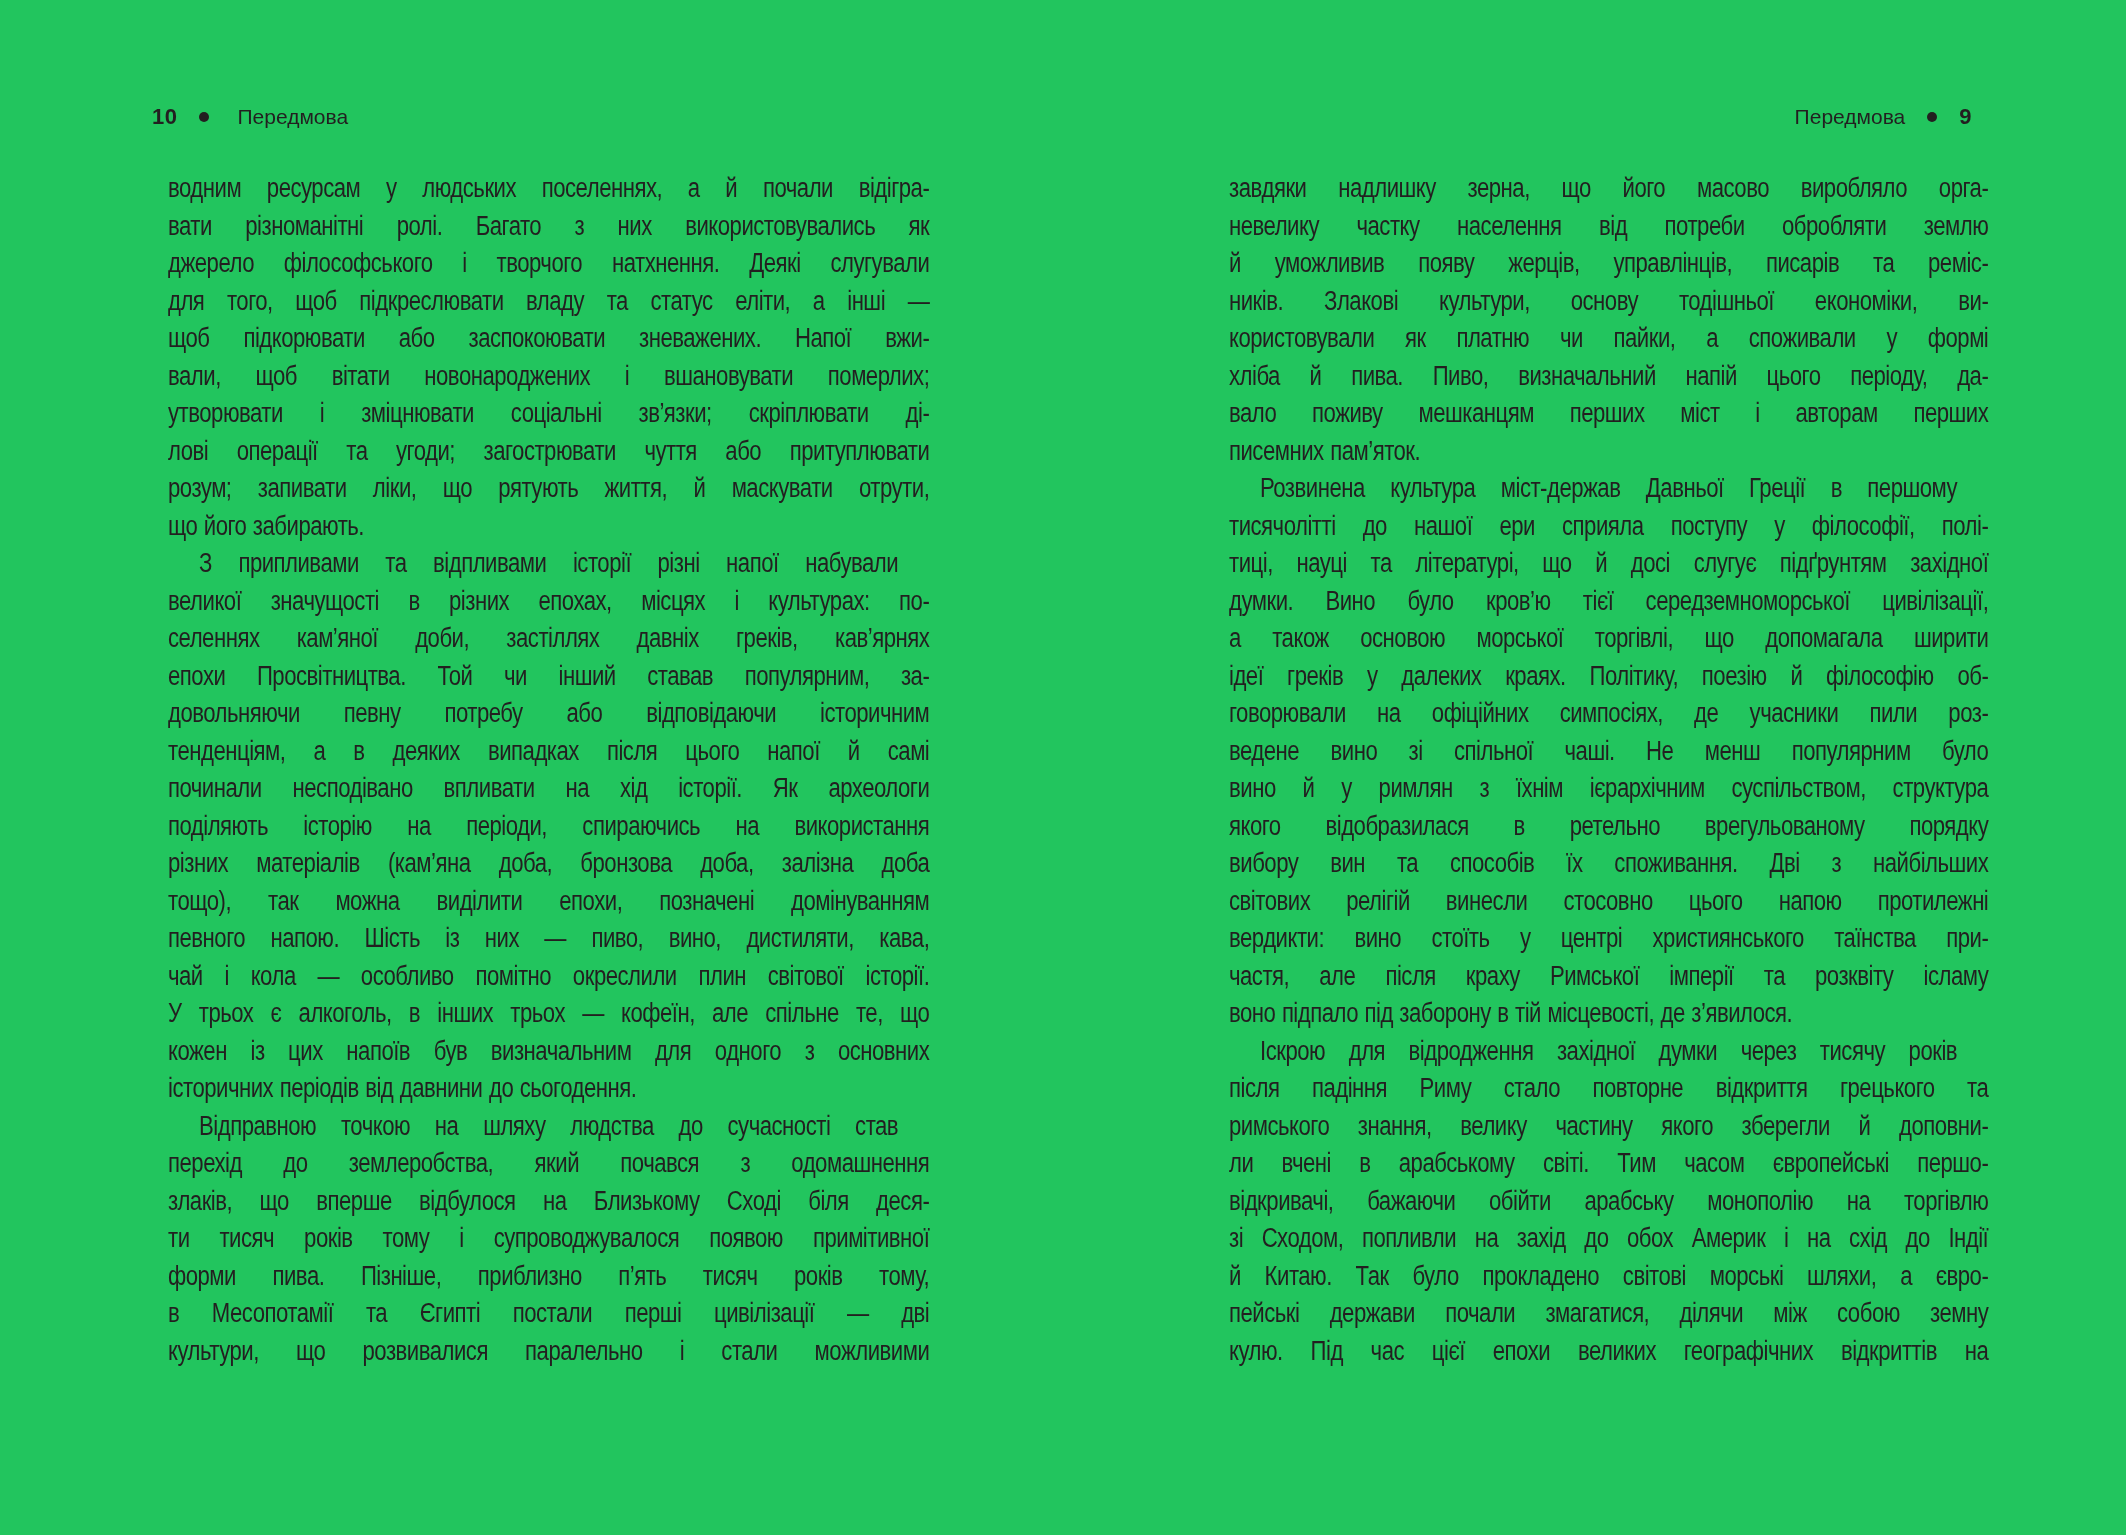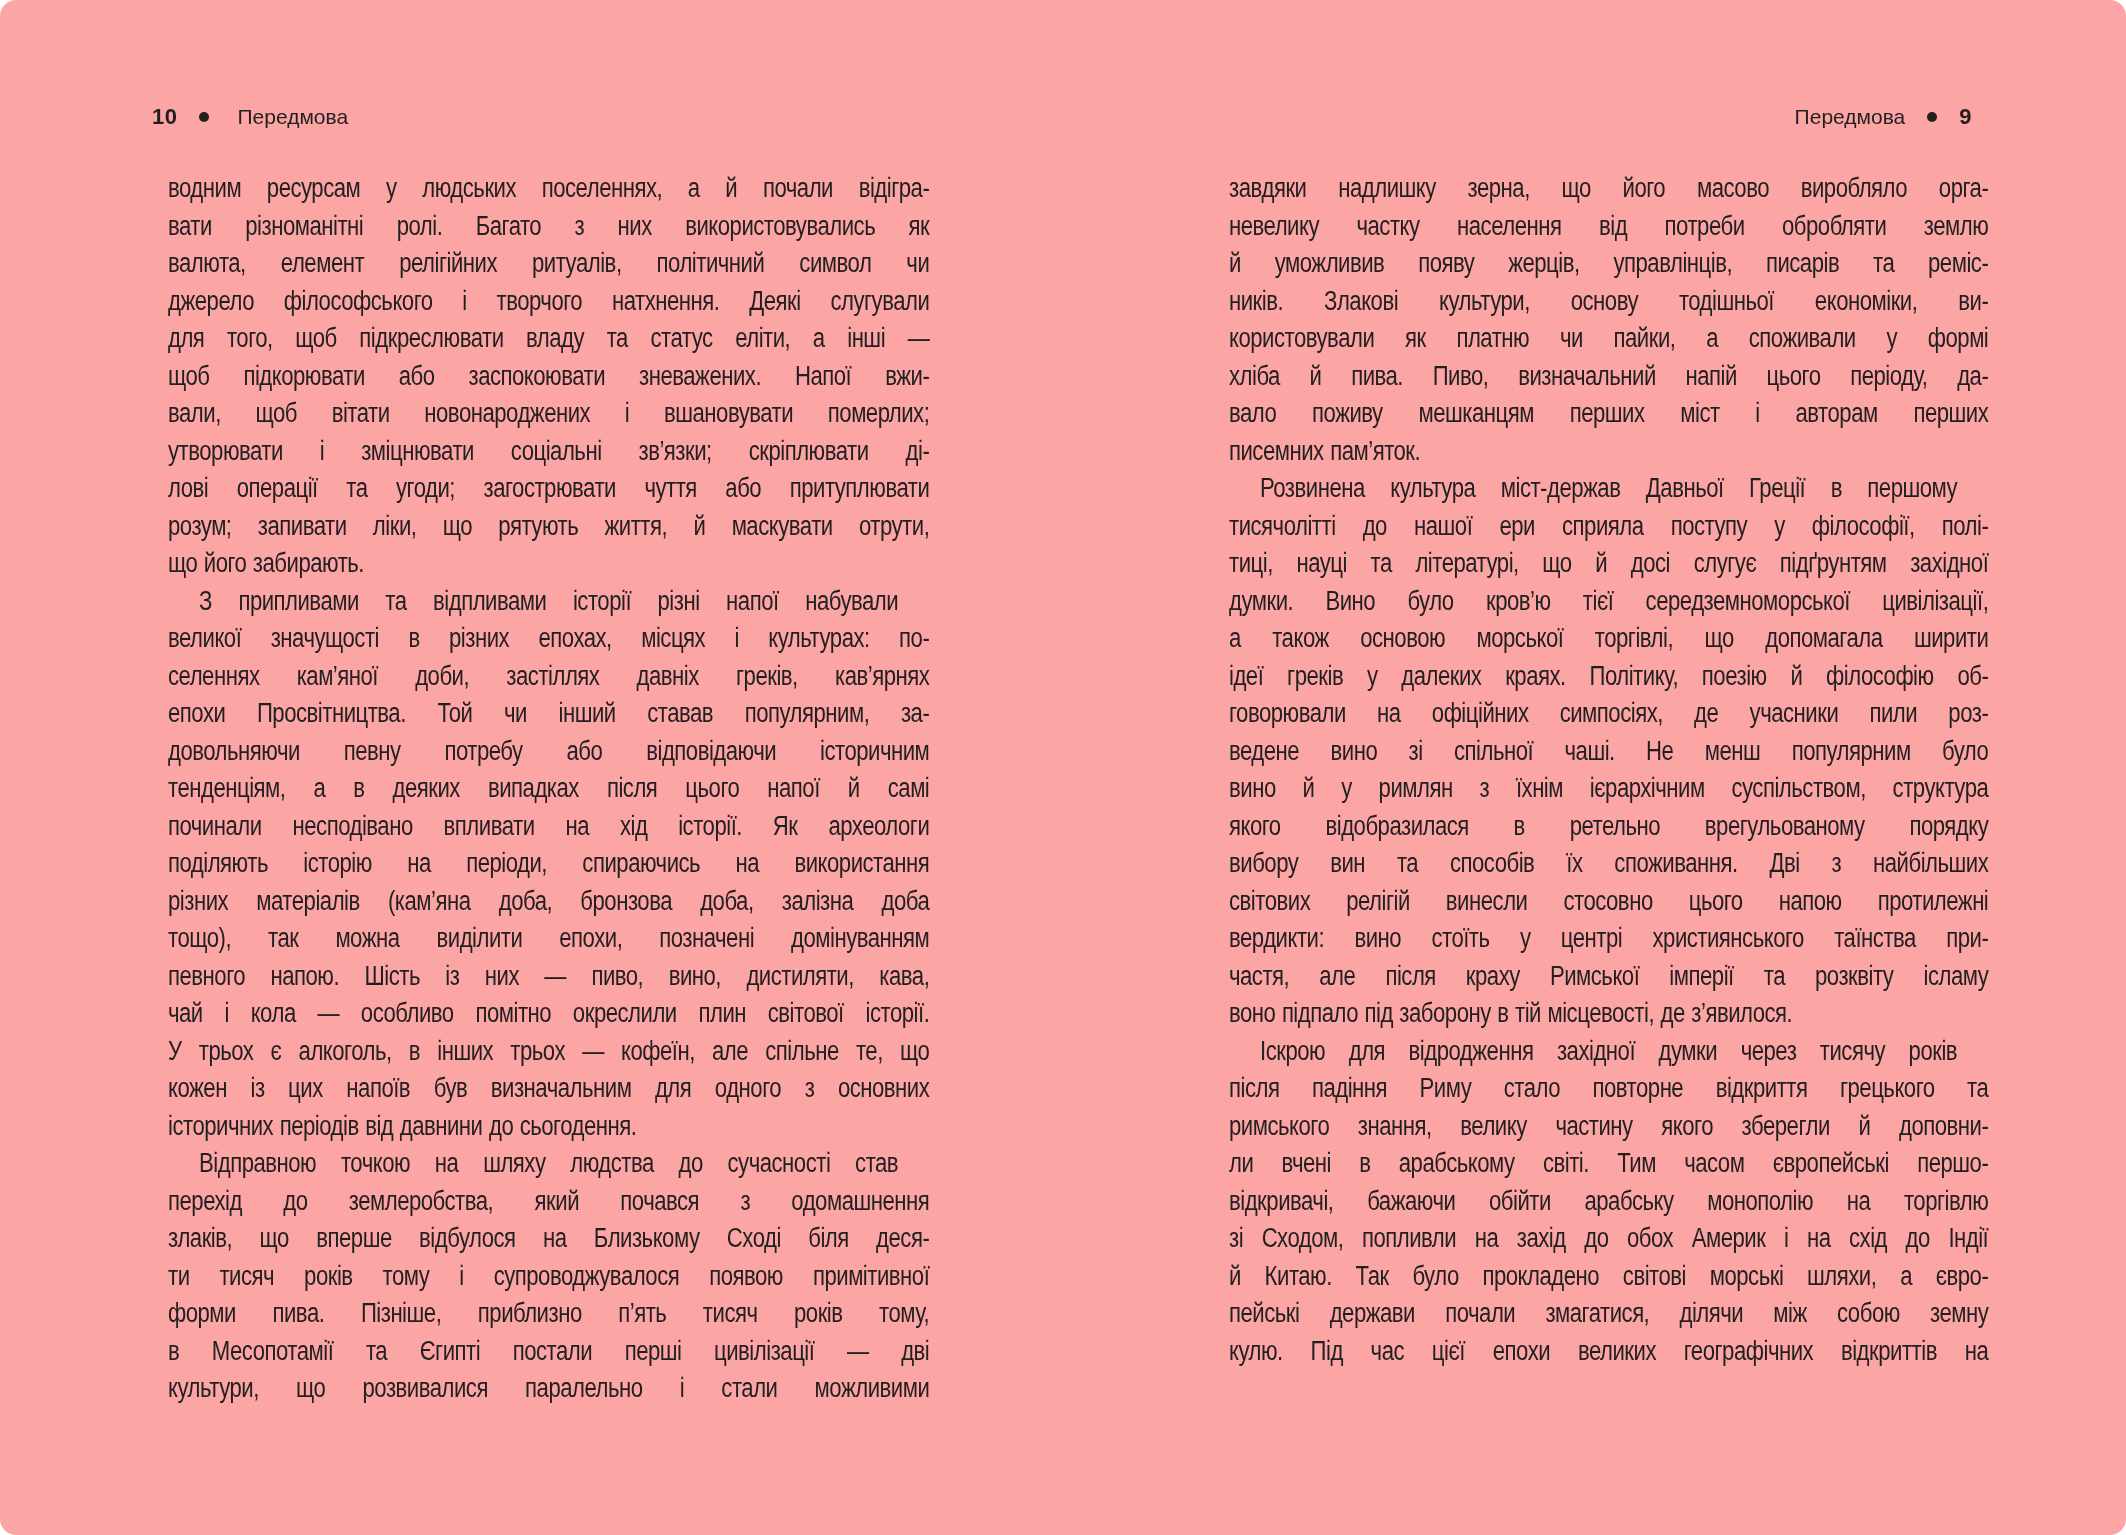--- a/index.html
+++ b/index.html
@@ -11,22 +11,21 @@
     width: 2126px;
     height: 1535px;
     position: relative;
     overflow: hidden;
     color: #231f20;
     font-family: "Liberation Sans", "DejaVu Sans", sans-serif;
   }
   .spread {
     position: absolute;
     inset: 0;
-    background: #fca5a5;
-    border-radius: 16px;
+    background: #22c55e;
   }
   .page {
     position: absolute;
     top: 0;
     height: 1535px;
   }
   .page-left  { left: 0;    width: 1063px; }
   .page-right { left: 1063px; width: 1063px; }
 
   .running-head {
@@ -114,23 +113,20 @@
     </div>
     <div class="text-block" id="left-text">
         <div>
           <span class="line">
             <span class="cond">водним ресурсам у людських поселеннях, а й почали відігра-</span>
           </span>
           <span class="line">
             <span class="cond">вати різноманітні ролі. Багато з них використовувались як</span>
           </span>
           <span class="line">
-            <span class="cond">валюта, елемент релігійних ритуалів, політичний символ чи</span>
-          </span>
-          <span class="line">
             <span class="cond">джерело філософського і творчого натхнення. Деякі слугували</span>
           </span>
           <span class="line">
             <span class="cond">для того, щоб підкреслювати владу та статус еліти, а інші —</span>
           </span>
           <span class="line">
             <span class="cond">щоб підкорювати або заспокоювати зневажених. Напої вжи-</span>
           </span>
           <span class="line">
             <span class="cond">вали, щоб вітати новонароджених і вшановувати померлих;</span>

